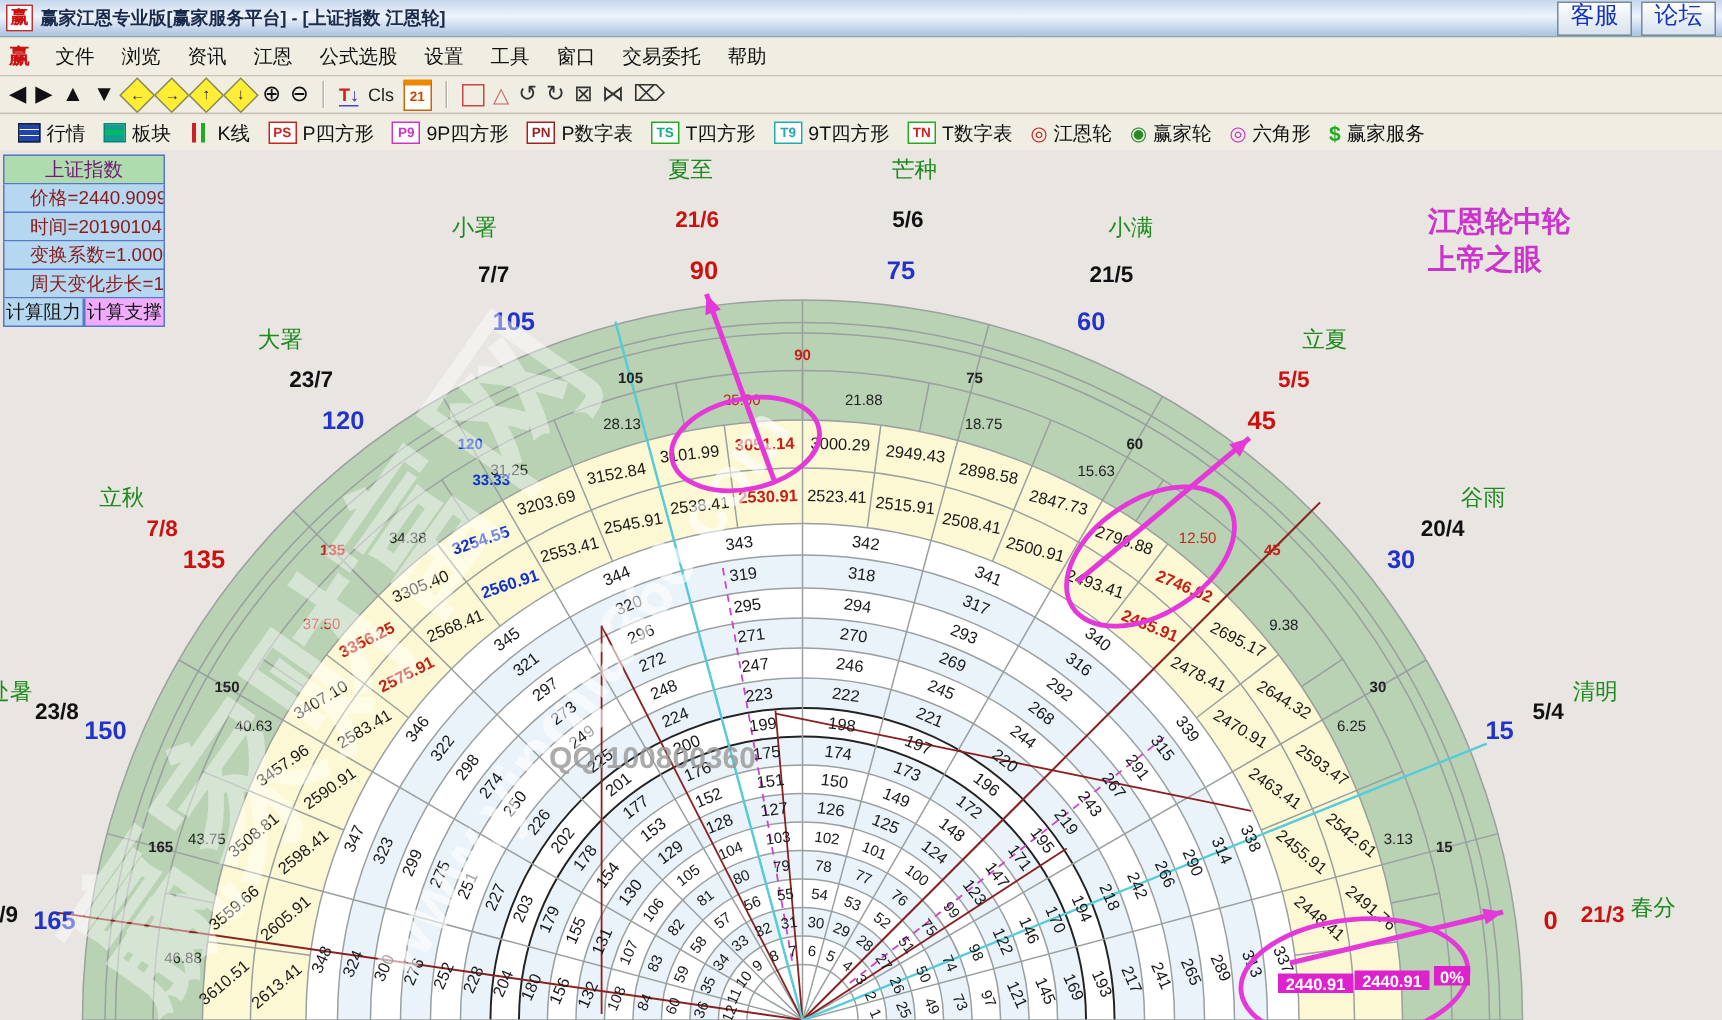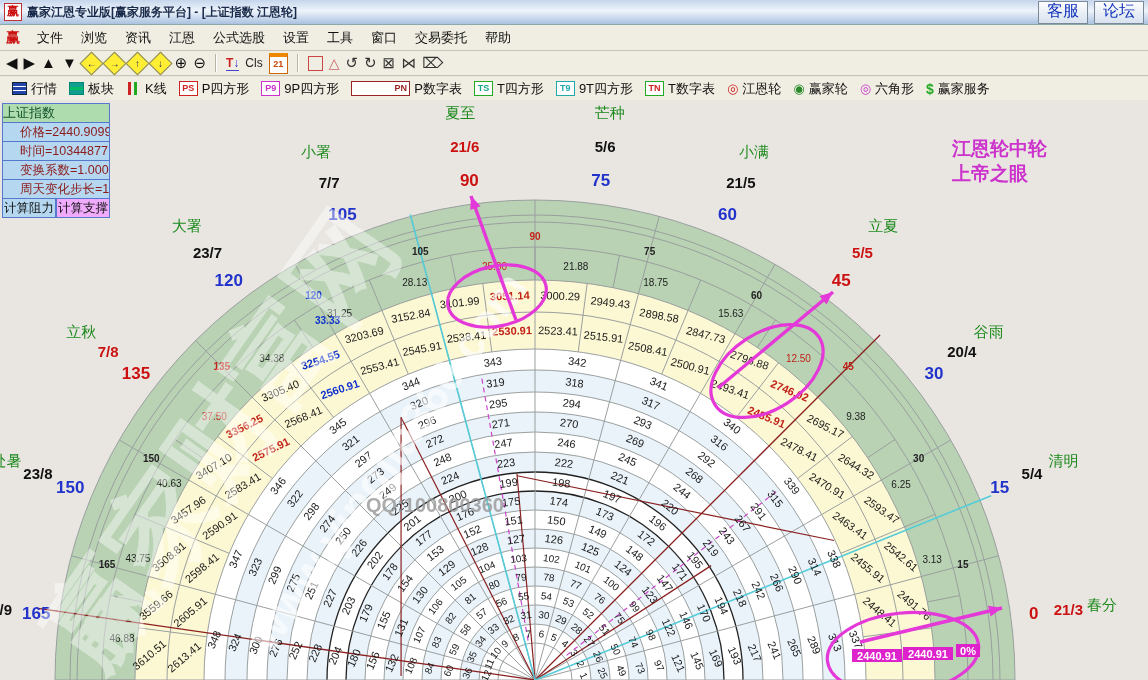--- a/index.html
+++ b/index.html
@@ -38,29 +38,29 @@
     border-bottom:1px solid #c8c4b4;display:flex;align-items:center;padding-left:6px;box-sizing:border-box;gap:0;}
   .t2item{display:inline-flex;align-items:center;gap:4px;padding:1px 6px;font-size:13px;color:#111;}
   .bicon{display:inline-block;width:15px;height:13px;box-sizing:border-box;}
   .icon-grid{background:#2244aa;border:1px solid #123;
      background-image:repeating-linear-gradient(0deg,#2244aa 0 3px,#fff 3px 4px),repeating-linear-gradient(90deg,rgba(255,255,255,0) 0 4px,#fff 4px 5px);}
   .icon-blocks{background:repeating-linear-gradient(0deg,#119e8e 0 4px,#0b6 4px 7px),repeating-linear-gradient(90deg,rgba(0,0,0,.15) 0 5px,rgba(255,255,255,.4) 5px 8px);border:1px solid #087;}
   .icon-candle{position:relative;background:
      linear-gradient(90deg,transparent 2px,#c22 2px 5px,transparent 5px 8px,#2a2 8px 11px,transparent 11px);}
   .lettered{border:1px solid #999;font-size:9px;font-weight:bold;width:17px;height:13px;
      text-align:center;line-height:12px;background:#fff;}
-  .ps{border-color:#c22;color:#c22;} .p9{border-color:#c3c;color:#c3c;} .pn{border-color:#922;color:#922;padding-left:40px;}
+  .ps{border-color:#c22;color:#c22;} .p9{border-color:#c3c;color:#c3c;} .pn{border-color:#922;color:#922;}
   .ts{border-color:#2a2;color:#1a8;} .t9{border-color:#2aa;color:#2aa;} .tn{border-color:#2a2;color:#c22;}
   .ring-red{color:#c22;font-size:13px;font-weight:bold;}
   .ring-green{color:#2a8a2a;font-size:13px;font-weight:bold;}
   .ring-mag{color:#c3c;font-size:13px;font-weight:bold;}
   .dollar{color:#2a2;font-weight:bold;font-size:14px;}
   
   #panel{position:absolute;left:2px;top:103px;width:108px;z-index:5;}
-  #panel .hdr{background:#aedcae;border:1px solid #5577cc;text-align:left;height:18px;line-height:18px;color:#14532d;font-size:13px;}
+  #panel .hdr{background:#aedcae;border:1px solid #5577cc;text-align:center;height:18px;line-height:18px;color:#701a75;font-size:13px;}
   #panel .row{background:#b5d8f0;border:1px solid #5577cc;border-top:none;height:18px;line-height:18px;
      color:#8b1a1a;font-size:12.5px;padding-left:17px;white-space:nowrap;overflow:hidden;}
   #panel .btns{display:flex;}
   #panel .btn{flex:1;height:18px;line-height:18px;text-align:center;font-size:12.5px;border:1px solid #5577cc;border-top:none;color:#111;}
   #calc-res{background:#b5d8f0;} #calc-sup{background:#f0abfc;}
   
   #gann-note{position:absolute;left:952px;top:136px;color:#cc33cc;font-size:19px;font-weight:bold;
      line-height:25px;z-index:6;white-space:nowrap;}
   
   #wheel{position:absolute;left:0;top:100px;}
@@ -175,21 +175,21 @@
     <span class="t2item">
       <span class="dollar">$</span>
       <span>赢家服务</span>
     </span>
   </div>
 
 <div id="panel">
   <div class="hdr">上证指数</div>
   <div id="panel-rows">
       <div class="row">价格=2440.9099</div>
-      <div class="row">时间=10344877</div>
+      <div class="row">时间=20190104</div>
       <div class="row">变换系数=1.00000</div>
       <div class="row">周天变化步长=1</div>
     </div>
   <div class="btns">
     <div class="btn" id="calc-res">计算阻力</div>
     <div class="btn" id="calc-sup">计算支撑</div>
   </div>
 </div>
 
 <div id="gann-note">

